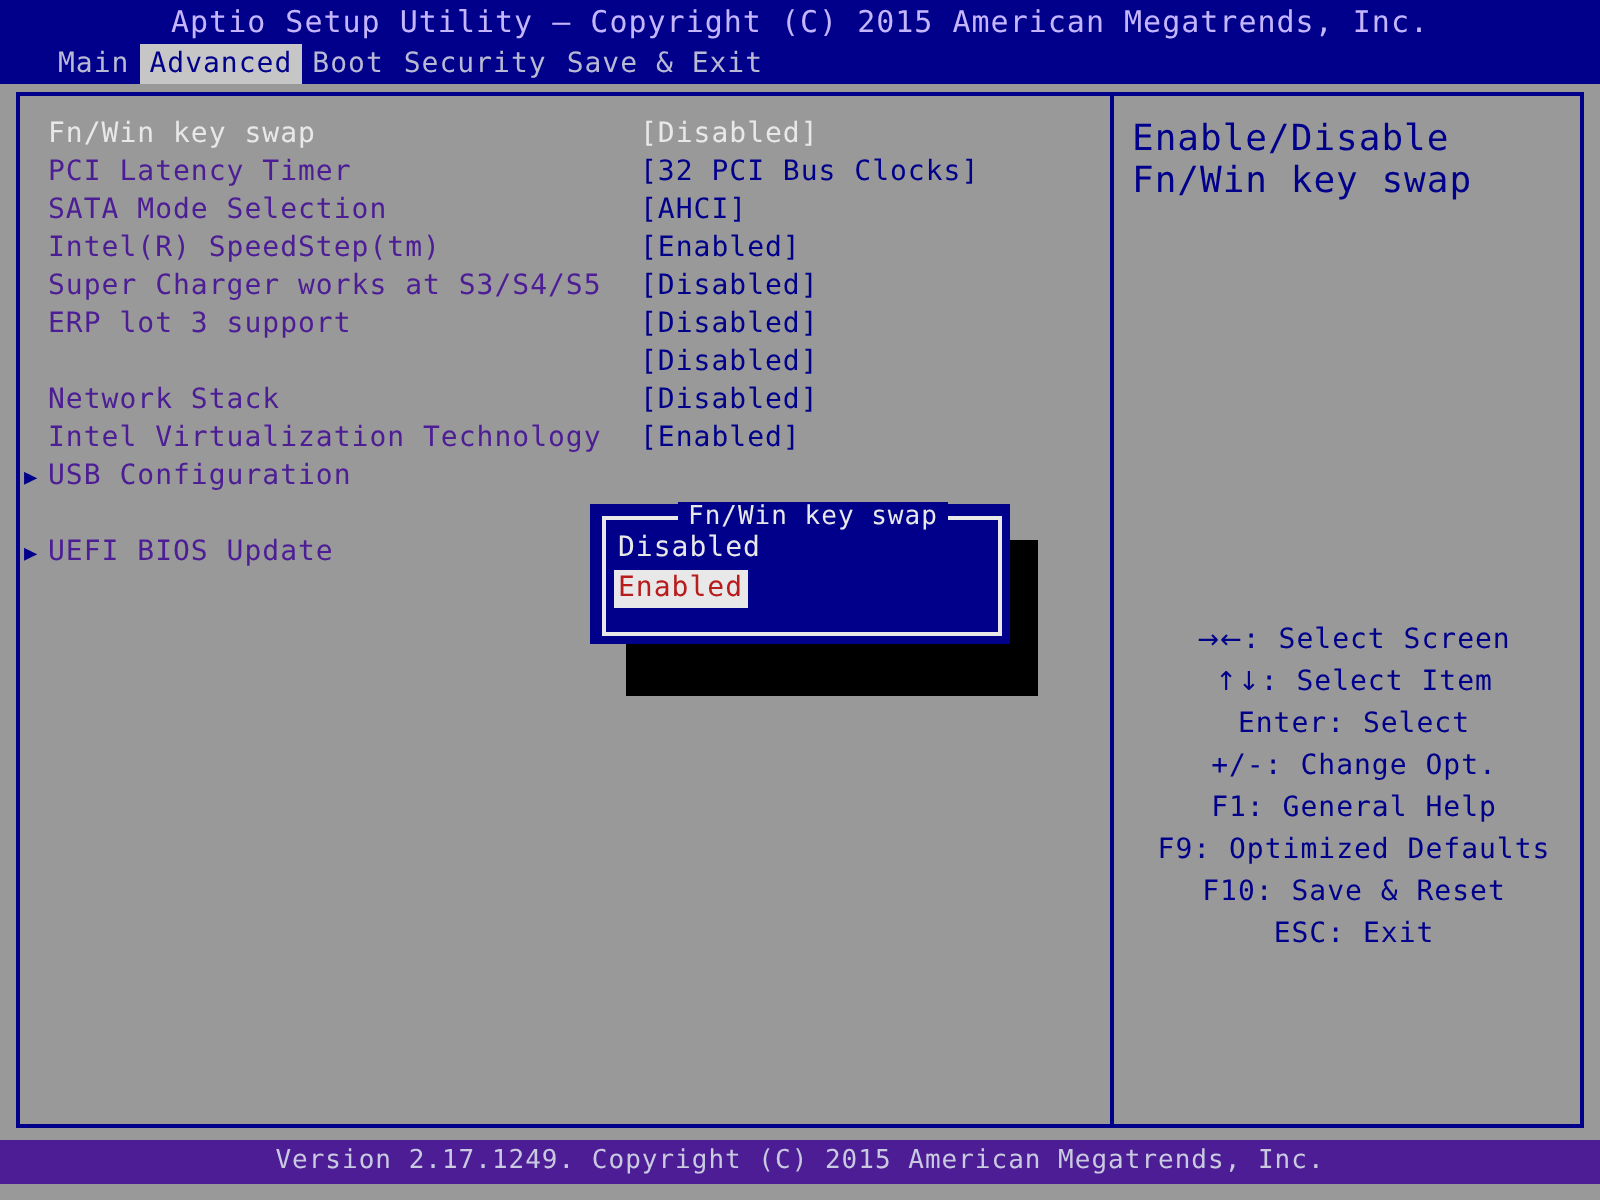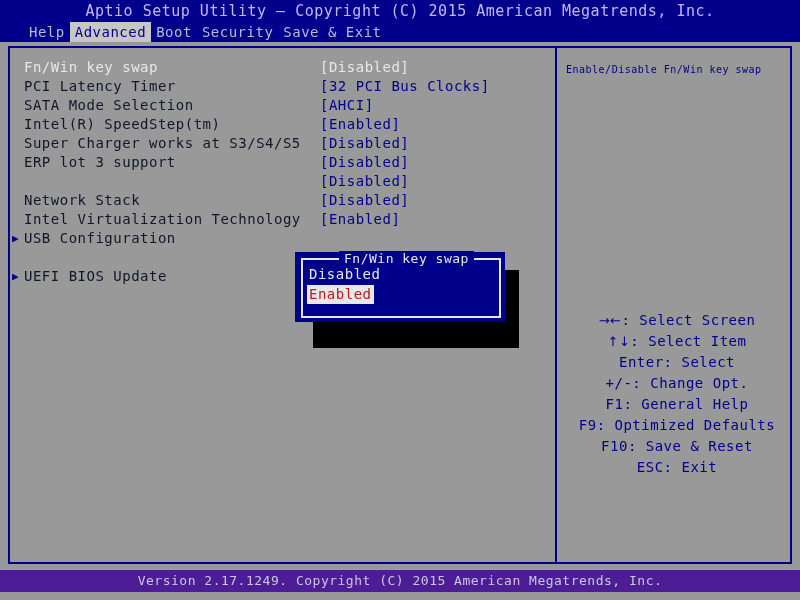--- a/index.html
+++ b/index.html
@@ -96,41 +96,41 @@
     position: absolute;
     left: 2px; top: 0;
     width: 12px;
     color: #00008b;
     font-size: 11px;
     line-height: 19px;
   }
   .srow .label {
     position: absolute;
     left: 14px; top: 0;
-    color: #0f172a;
+    color: #4c1d95;
     letter-spacing: 0.5px;
   }
   .srow .value {
     position: absolute;
     left: 310px; top: 0;
     color: #00008b;
     letter-spacing: 0.5px;
   }
   .srow.current .label,
   .srow.current .value {
     color: #e8e8e8;
   }
   .srow.spacer { height: 19px; }
 
   
   .helptext {
     position: absolute;
     left: 566px; top: 59px;
     width: 222px;
-    font-size: 10px;
+    font-size: 18px;
     line-height: 21px;
     color: #00008b;
     letter-spacing: 0.5px;
   }
   .navhelp {
     position: absolute;
     left: 566px; top: 310px;
     width: 222px;
     font-size: 14px;
     line-height: 21px;
@@ -210,21 +210,21 @@
     color: #b91c1c;
   }
 </style>
 </head>
 <body>
 
 <div id="screen">
 
   <div class="titlebar">Aptio Setup Utility – Copyright (C) 2015 American Megatrends, Inc.</div>
 
-  <div class="tabbar" id="tabbar"><span class="tab">Help</span><span class="tab active">Advanced</span><span class="tab">Boot</span><span class="tab">Security</span><span class="tab">Save &amp; Exit</span></div>
+  <div class="tabbar" id="tabbar"><span class="tab">Main</span><span class="tab active">Advanced</span><span class="tab">Boot</span><span class="tab">Security</span><span class="tab">Save &amp; Exit</span></div>
 
   <div class="frame"></div>
   <div class="vdivider"></div>
 
   <div class="settings" id="settings-list">
       <div class="srow current"><span class="label">Fn/Win key swap</span><span class="value">[Disabled]</span></div>
       <div class="srow"><span class="label">PCI Latency Timer</span><span class="value">[32 PCI Bus Clocks]</span></div>
       <div class="srow"><span class="label">SATA Mode Selection</span><span class="value">[AHCI]</span></div>
       <div class="srow"><span class="label">Intel(R) SpeedStep(tm)</span><span class="value">[Enabled]</span></div>
       <div class="srow"><span class="label">Super Charger works at S3/S4/S5</span><span class="value">[Disabled]</span></div>

